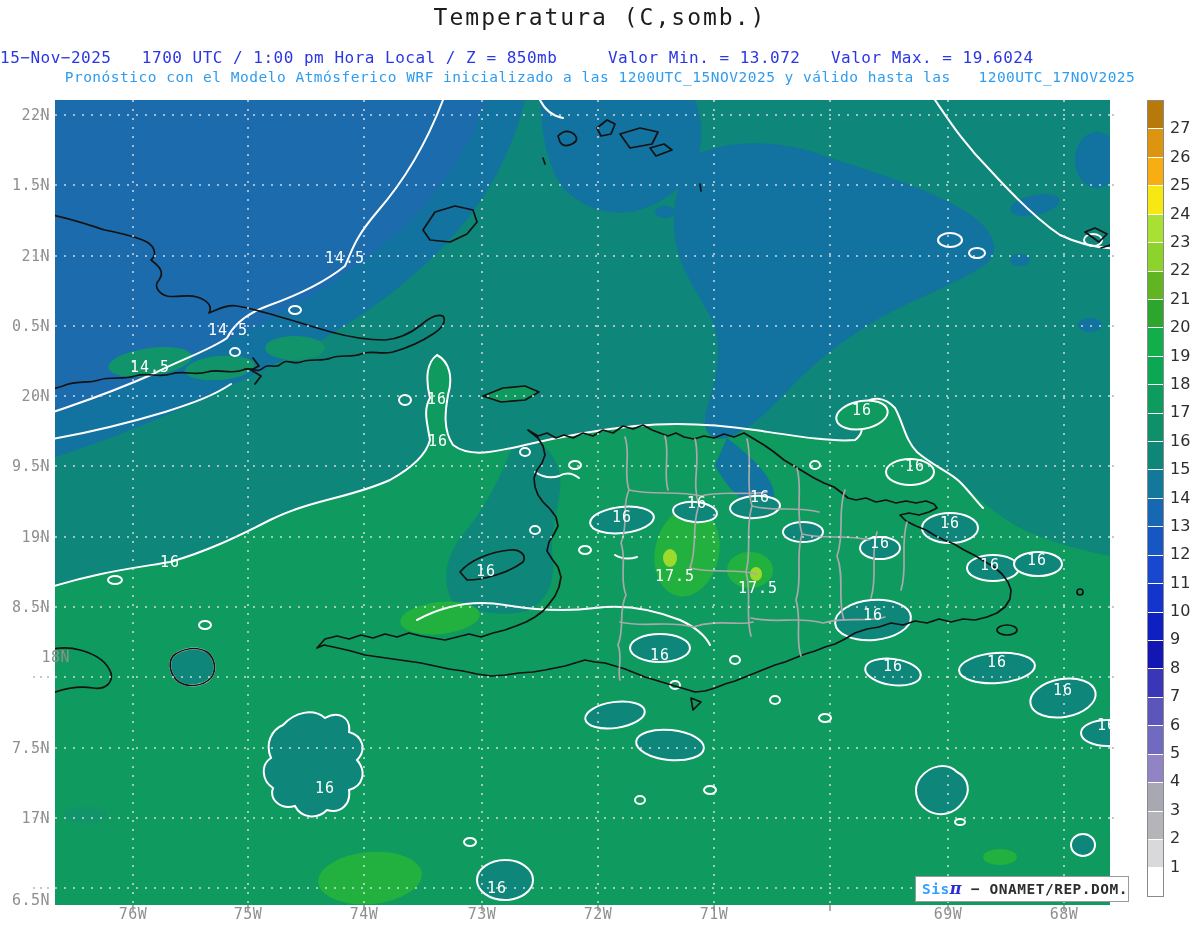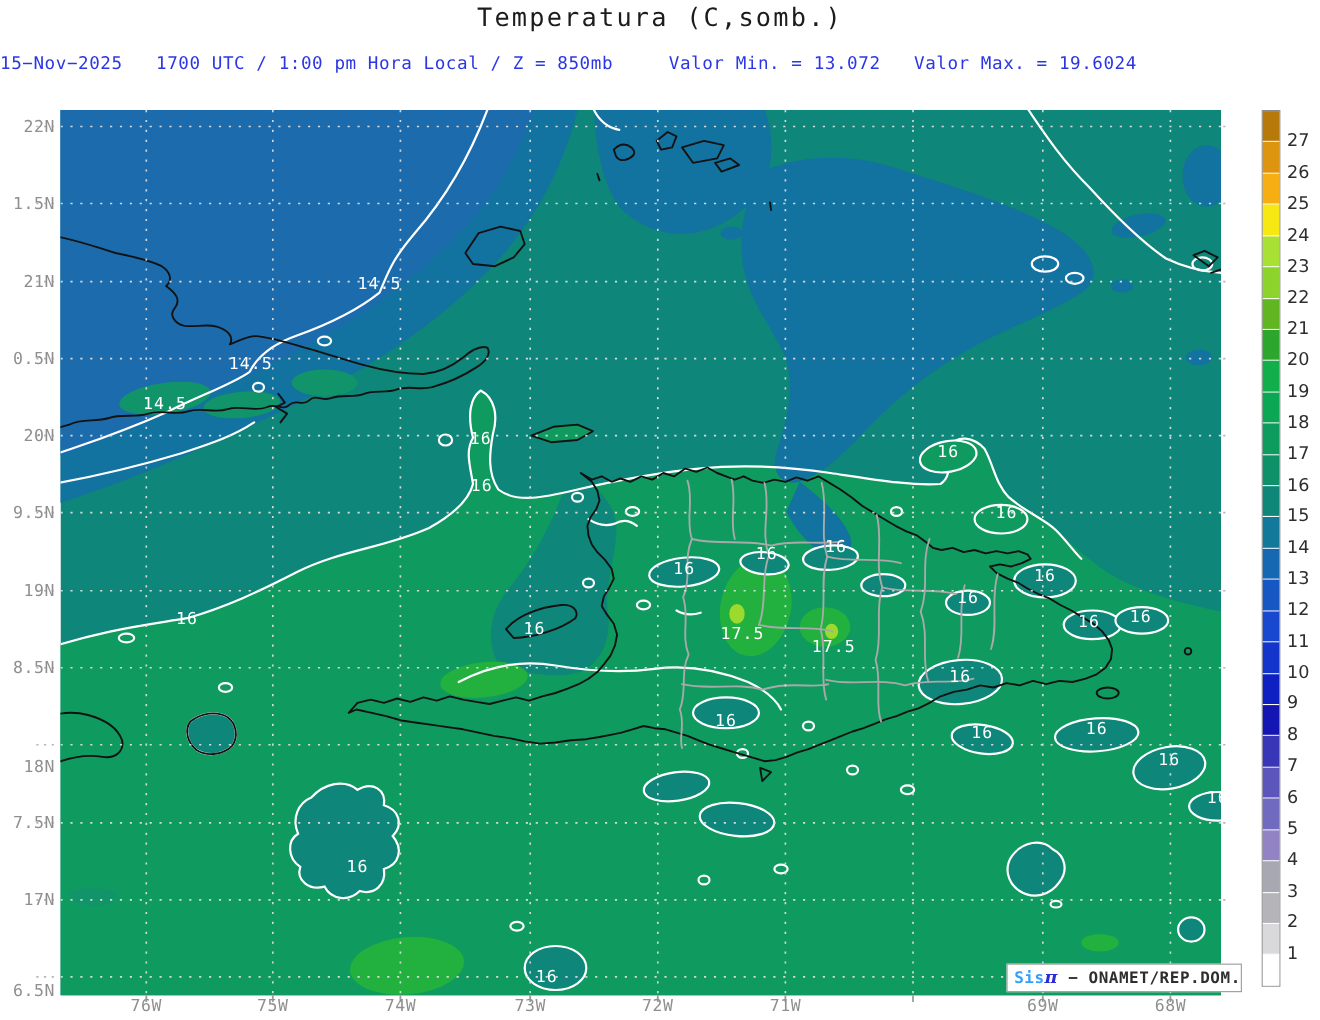--- a/index.html
+++ b/index.html
@@ -49,20 +49,21 @@
   .tick{stroke:#9a9a9a;stroke-width:1.6;}
   .clabel{font:15px "DejaVu Sans Mono",monospace;fill:#fff;text-anchor:middle;letter-spacing:1px;}
 </style>
 </head>
 <body>
 
 <div class="stage">
 
   <div class="title">Temperatura (C,somb.)</div>
   <div class="sub1">15−Nov−2025   1700 UTC / 1:00 pm Hora Local / Z = 850mb     Valor Min. = 13.072   Valor Max. = 19.6024</div>
+  <div class="sub2">Pronóstico con el Modelo Atmósferico WRF inicializado a las 1200UTC_15NOV2025 y válido hasta las   1200UTC_17NOV2025</div>
 
   <svg class="map-svg" width="1085" height="812" viewBox="-25 0 1085 812">
     <defs>
       <clipPath id="mapclip">
           <rect x="0" y="0" width="1055" height="805"></rect>
         </clipPath>
     </defs>
 
     <g clip-path="url(#mapclip)">
 
@@ -297,21 +298,21 @@
 
   <div id="lat-labels">
       <div class="latlab" style="top: 106px;">22N</div>
       <div class="latlab" style="top: 176px;">1.5N</div>
       <div class="latlab" style="top: 247px;">21N</div>
       <div class="latlab" style="top: 317px;">0.5N</div>
       <div class="latlab" style="top: 387px;">20N</div>
       <div class="latlab" style="top: 457px;">9.5N</div>
       <div class="latlab" style="top: 528px;">19N</div>
       <div class="latlab" style="top: 598px;">8.5N</div>
-      <div class="latlab" style="top: 688px;">18N</div>
+      <div class="latlab" style="top: 648px; padding-left: 20px;">18N</div>
       <div class="latlab" style="top: 739px;">7.5N</div>
       <div class="latlab" style="top: 809px;">17N</div>
       <div class="latlab" style="top: 879px; margin-top: 12px;">6.5N</div>
     </div>
   <div id="lon-labels">
       <div class="lonlab" style="left: 103px;">76W</div>
       <div class="lonlab" style="left: 218px;">75W</div>
       <div class="lonlab" style="left: 334px;">74W</div>
       <div class="lonlab" style="left: 452px;">73W</div>
       <div class="lonlab" style="left: 568px;">72W</div>

